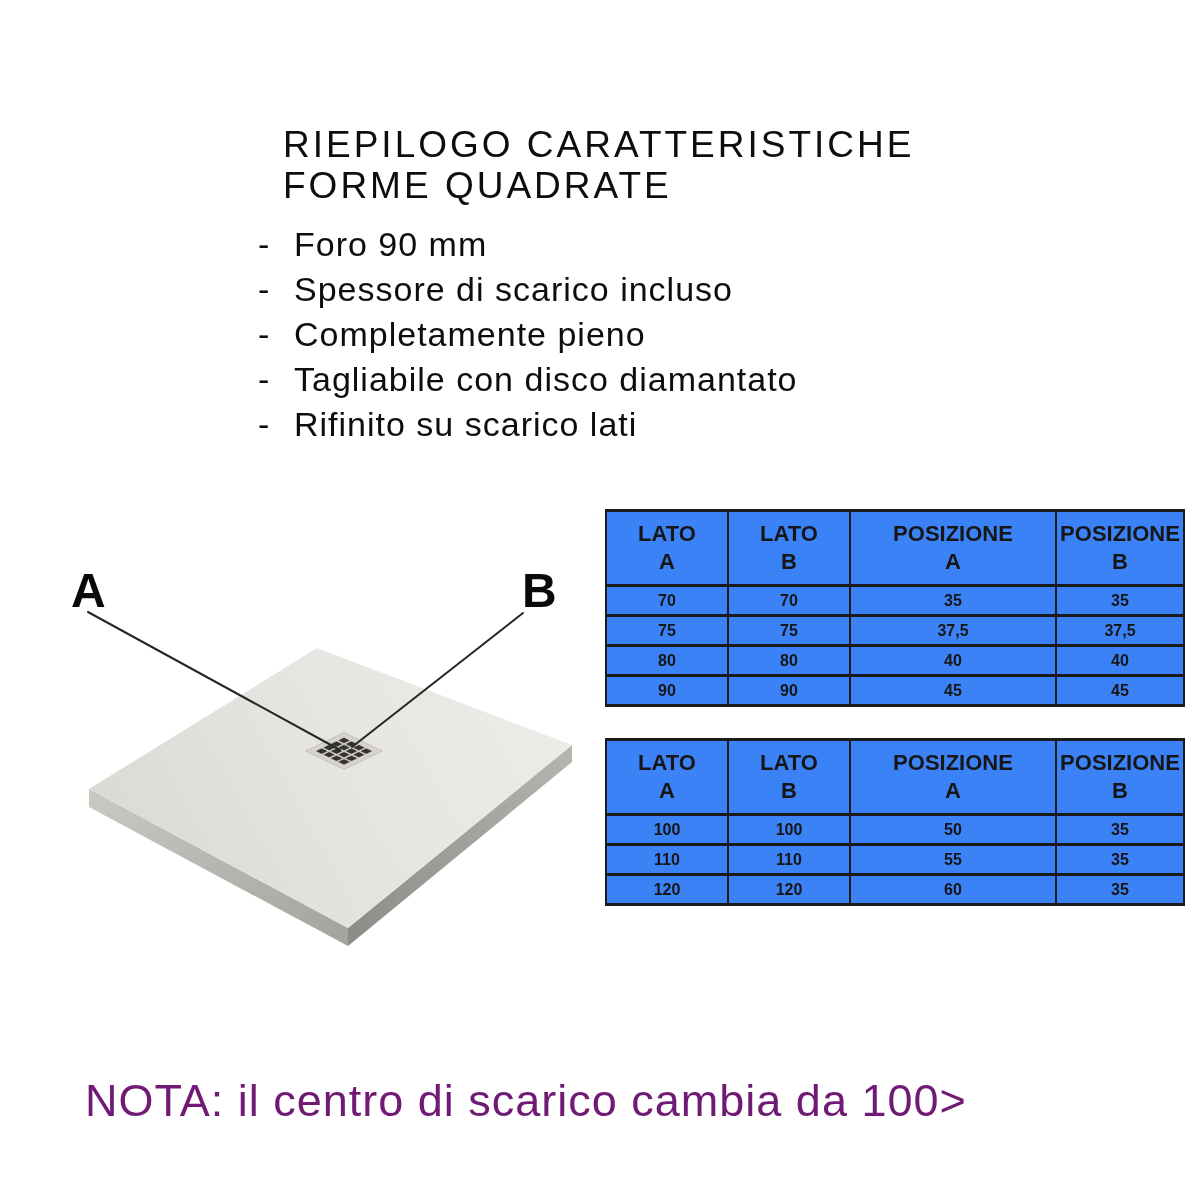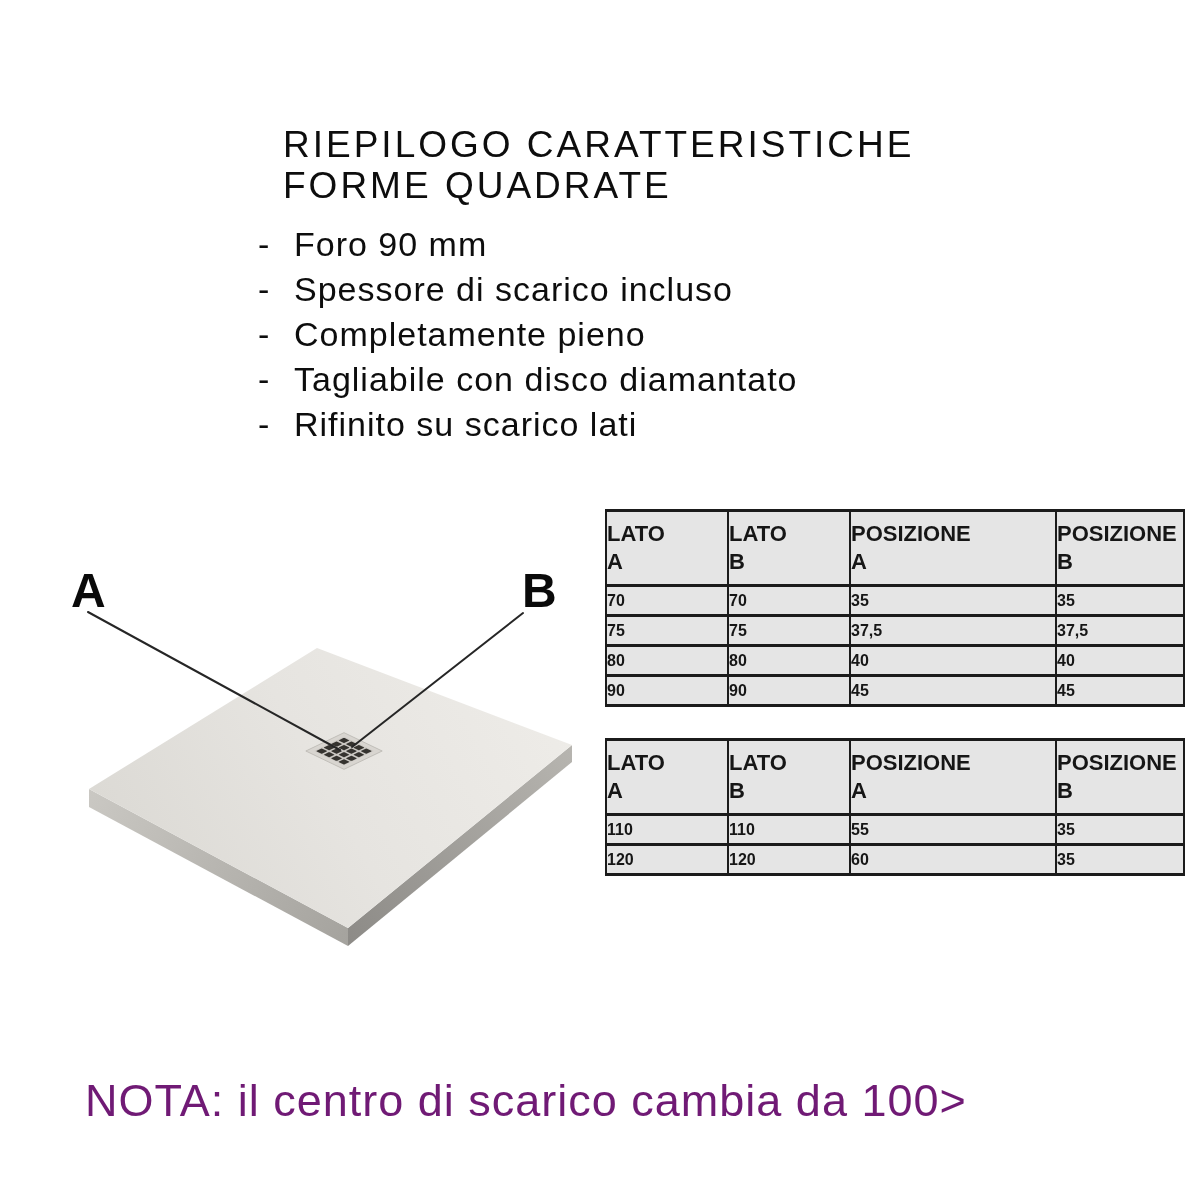--- a/index.html
+++ b/index.html
@@ -29,21 +29,21 @@
   .spec-table{
     position:absolute;border-collapse:collapse;table-layout:fixed;width:578px;
     background:#ffffff;color:#161616;
   }
   .spec-table col.c1{width:122px}
   .spec-table col.c2{width:122px}
   .spec-table col.c3{width:206px}
   .spec-table col.c4{width:128px}
   .spec-table th,.spec-table td{
     border:2px solid #1b1b1b;border-top-width:3px;border-bottom-width:3px;
-    text-align:left;padding:0;background:#e5e5e5;
+    text-align:center;padding:0;background:#3b82f6;
   }
   .spec-table th{height:72px;font-size:22px;font-weight:700;line-height:28px;vertical-align:middle;}
   .spec-table td{height:27px;font-size:16px;font-weight:700;vertical-align:middle;}
   .t1{left:605px;top:509px;}
   .t2{left:605px;top:738px;}
   
   .note{
     position:absolute;left:85px;top:1075px;
     font-size:45px;letter-spacing:1px;color:#701a75;white-space:nowrap;
   }
@@ -206,20 +206,26 @@
             <div>A</div>
           </th>
         <th>
             <div>POSIZIONE</div>
             <div>B</div>
           </th>
       </tr>
     </thead>
     <tbody>
       <tr>
+        <td>100</td>
+        <td>100</td>
+        <td>50</td>
+        <td>35</td>
+      </tr>
+      <tr>
         <td>110</td>
         <td>110</td>
         <td>55</td>
         <td>35</td>
       </tr>
       <tr>
         <td>120</td>
         <td>120</td>
         <td>60</td>
         <td>35</td>

